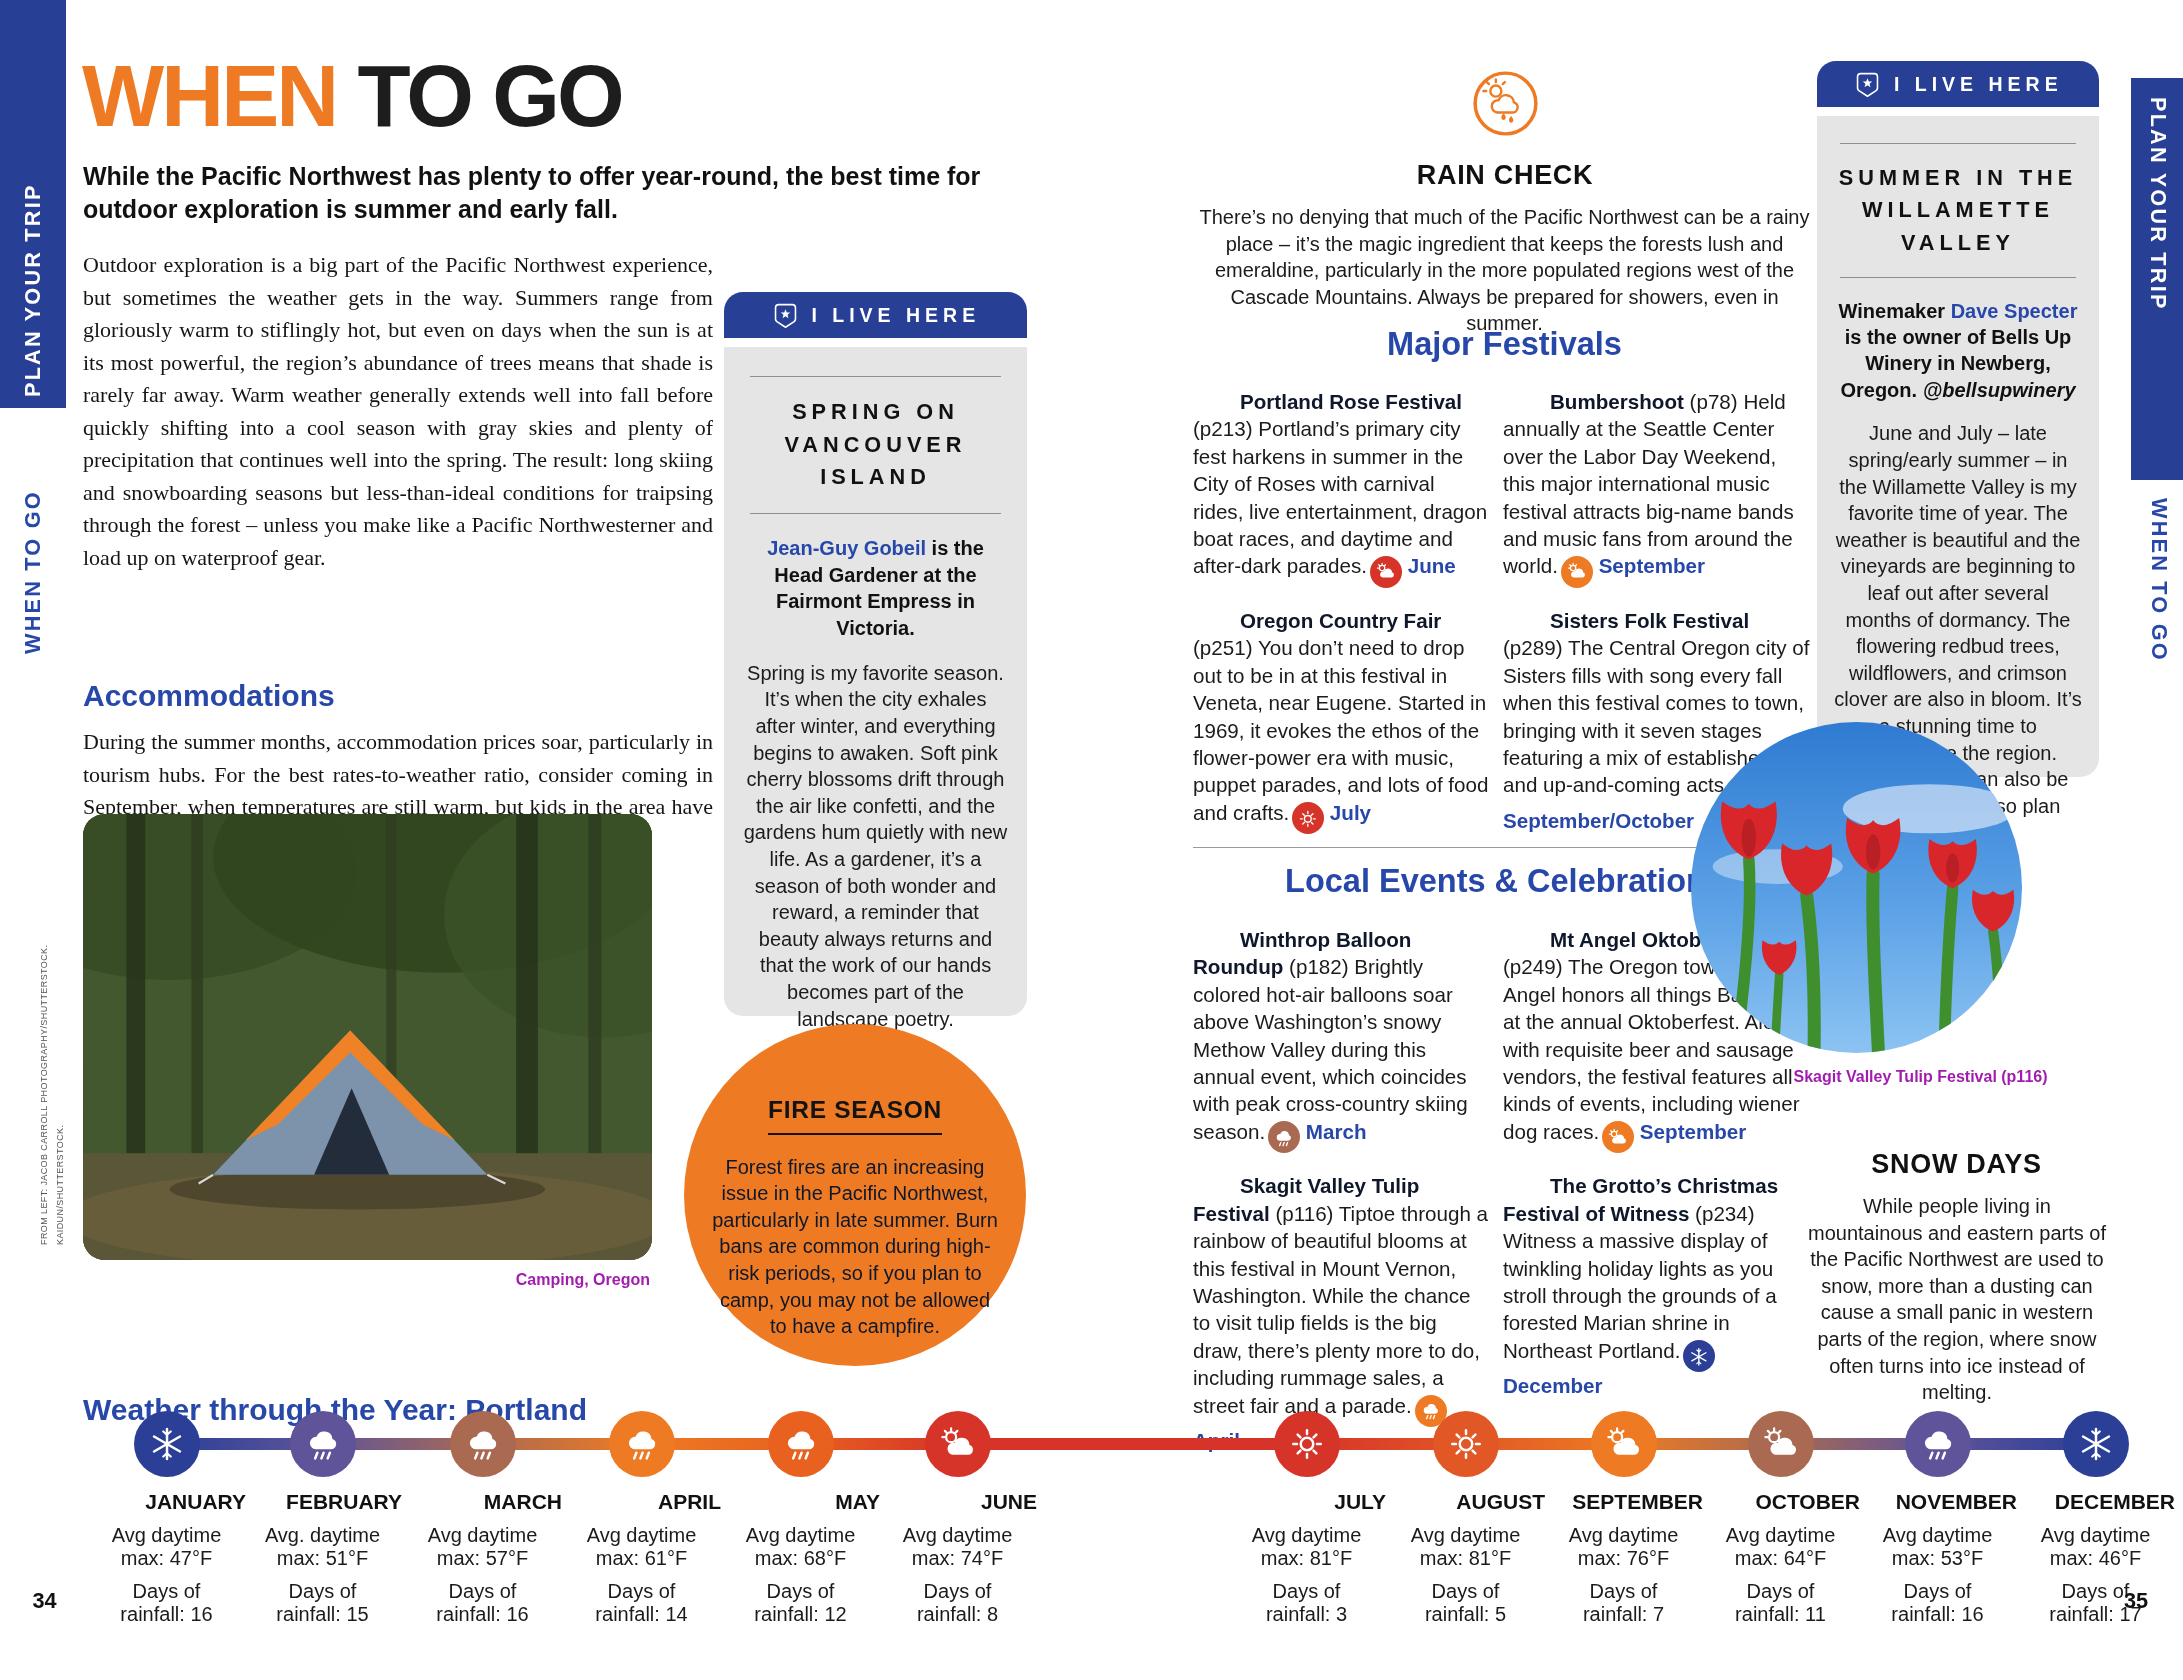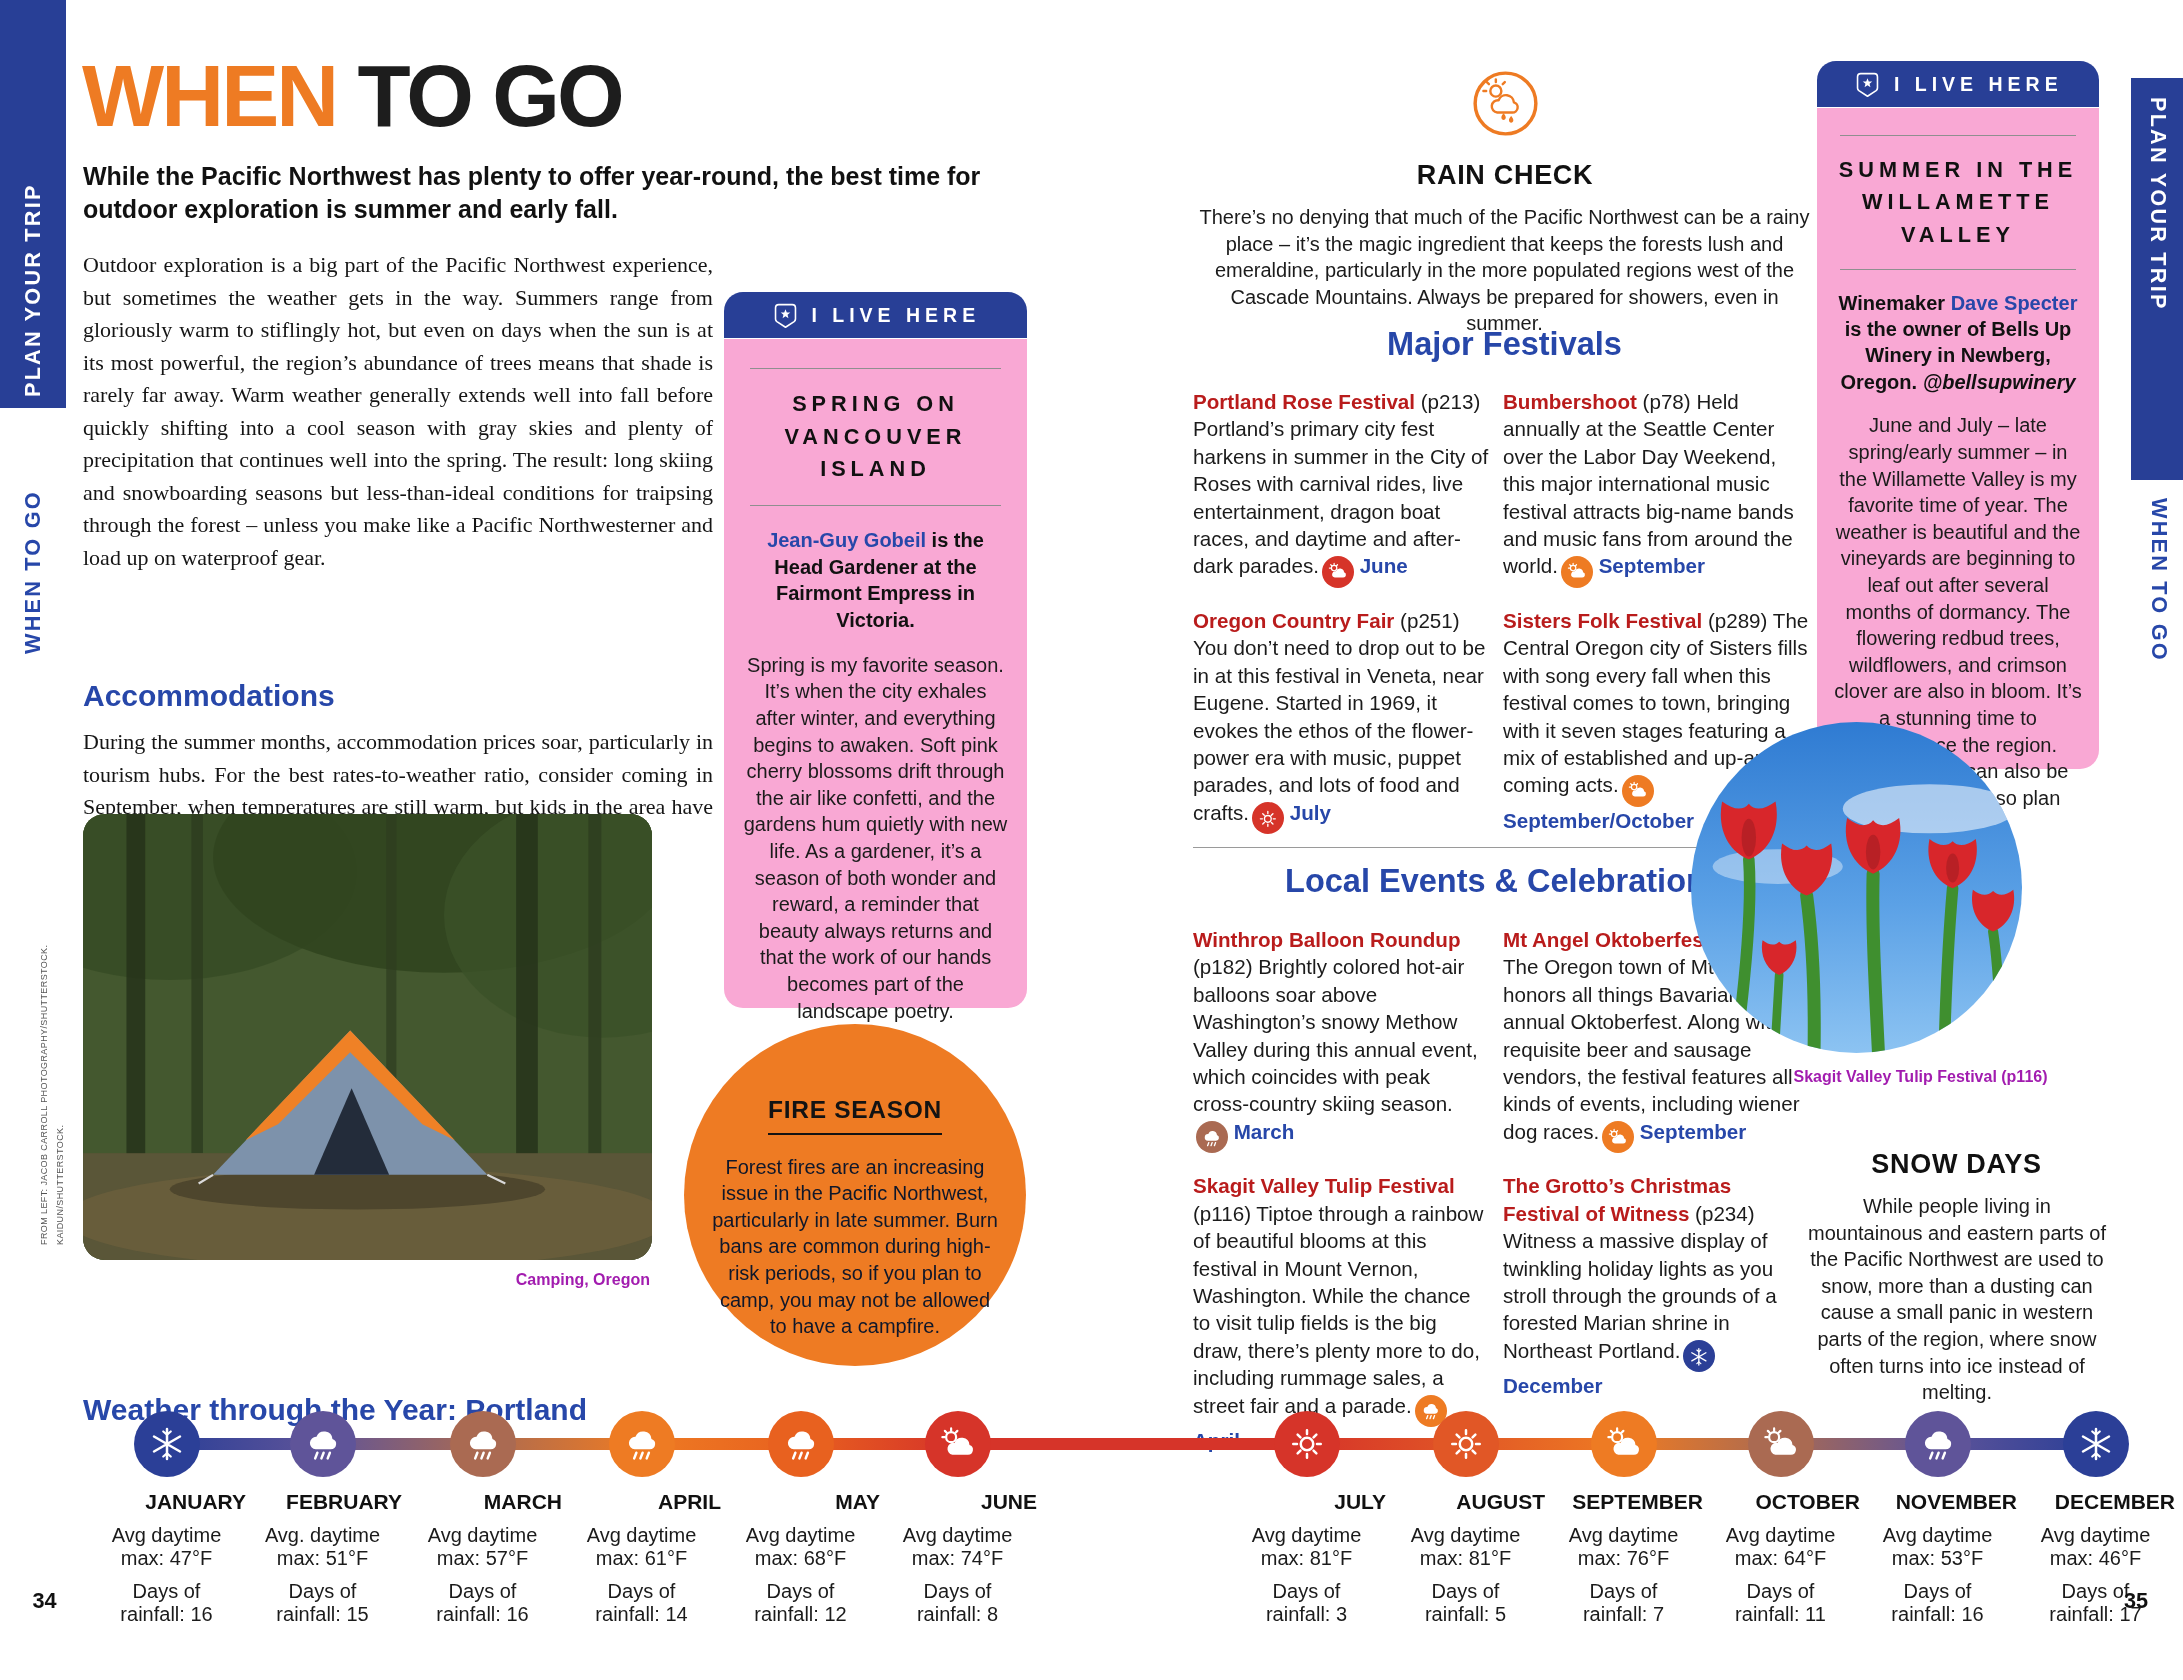--- a/index.html
+++ b/index.html
@@ -19,38 +19,38 @@
   .serif{font-family:"Liberation Serif",serif;font-size:22px;line-height:32.5px;
          text-align:justify;color:#151515;}
   .h-blue{color:#2747A9;font-weight:bold;}
   .photo{border-radius:21.7px;overflow:hidden;background:linear-gradient(180deg,#55683c 0%,#3c5531 45%,#2c401f 75%,#4d4a2c 100%);}
   .caption{font-size:16px;font-weight:bold;color:#a21caf;}
   .credit{font-size:9px;letter-spacing:0.4px;color:#555;line-height:1.5;}
   
   .ilh-head{background:#283F96;border-radius:19px 19px 0 0;display:flex;align-items:center;
             justify-content:center;gap:11.6px;color:#fff;text-align:right;}
   .ilh-badge{font-size:19.5px;font-weight:bold;letter-spacing:5px;}
-  .peach{background:#f9a8d4;border-radius:0 0 19px 19px;}
+  .peach{background:#e5e5e5;border-radius:0 0 19px 19px;margin-top:8px;}
   .rule{border:0;border-top:1.4px solid #8f8f8f;margin:0;}
   .box-title{font-size:21.7px;font-weight:bold;letter-spacing:5px;text-align:center;line-height:1.5;color:#111;}
   .box-intro{font-size:20px;font-weight:bold;text-align:center;line-height:1.32;color:#111;}
   .box-body{font-size:20px;text-align:center;line-height:1.33;color:#1b1b1b;}
   .blue-name{color:#2747A9;}
   .handle{font-style:italic;}
   
   .fire{background:#EE7B23;border-radius:50%;text-align:center;}
   .fire-title{display:inline-block;font-size:24.5px;font-weight:bold;letter-spacing:0.7px;color:#131313;
               border-bottom:2.2px solid #131313;padding-bottom:8.7px;}
   .fire-body{font-size:20px;line-height:1.33;color:#0f172a;text-align:center;}
   
   .rc-title{font-size:27px;font-weight:bold;letter-spacing:0.7px;text-align:center;color:#111;}
   .center-body{font-size:20px;line-height:1.33;text-align:center;color:#1b1b1b;}
   .sec-heading{font-size:32.5px;font-weight:bold;color:#2747A9;text-align:center;}
   .entry{font-size:20.6px;line-height:27.4px;color:#1b1b1b;margin:0 0 19px 0;}
-  .entry b{color:#b91c1c;}
+  .entry b{color:#0f172a;margin-left:47px;}
   .month{color:#2747A9;font-weight:bold;}
   .chip{display:inline-flex;align-items:center;justify-content:center;width:32px;height:32px;
         border-radius:50%;vertical-align:-9.4px;margin:0 5.8px 0 2.9px;}
   .chip svg{width:21.7px;height:21.7px;}
   .divider{border:0;border-top:1.4px solid #9a9a9a;}
   
   .tulip-circle{border-radius:50%;overflow:hidden;background:linear-gradient(180deg,#2f7bd2 0%,#5ba1e6 55%,#8cc3f2 100%);}
   .snow-title{font-size:27px;font-weight:bold;text-align:center;color:#111;letter-spacing:0.7px;}
   
   .tl-line{border-radius:6.5px;

